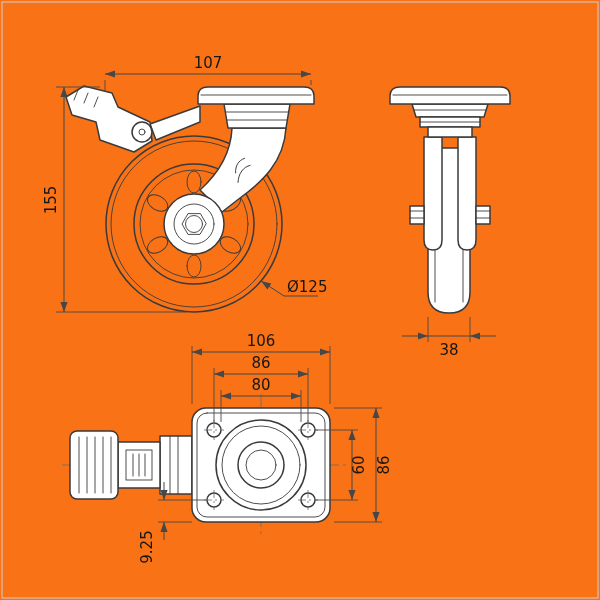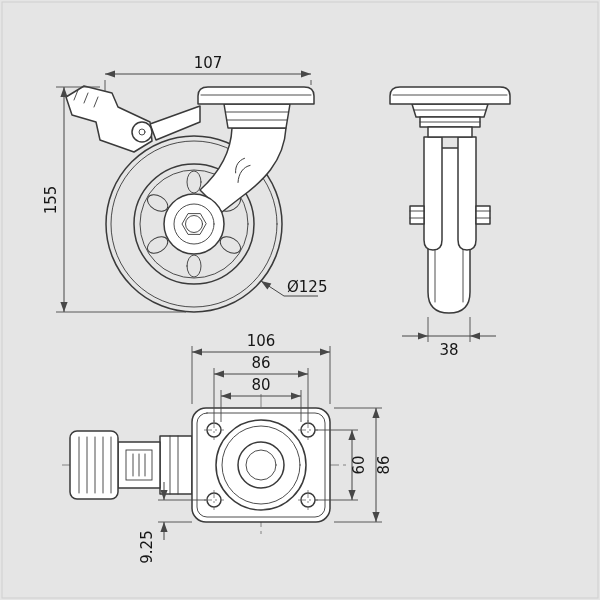--- a/index.html
+++ b/index.html
@@ -1,17 +1,17 @@
 <!DOCTYPE html>
 <html><head>
 <meta charset="utf-8">
 <style>
   html,body{margin:0;padding:0;background:#ffffff;}
   .sheet{
-    position:relative;width:600px;height:600px;background:#e5e5e5;overflow:hidden;
+    position:relative;width:600px;height:600px;background:#f97316;overflow:hidden;
     font-family:"DejaVu Sans", sans-serif;
   }
   svg{position:absolute;left:0;top:0;}
   .outline{fill:none;stroke:#3a3a3a;stroke-width:1.5;stroke-linejoin:round;stroke-linecap:round;}
   .solid{fill:#ffffff;stroke:#3a3a3a;stroke-width:1.5;stroke-linejoin:round;}
   .thin{fill:none;stroke:#3a3a3a;stroke-width:0.9;stroke-linecap:round;}
   .dim{fill:none;stroke:#474747;stroke-width:1;}
   .ext{fill:none;stroke:#474747;stroke-width:0.9;}
   .center{fill:none;stroke:#6a6a6a;stroke-width:0.8;stroke-dasharray:13 4 3 4;}
   .ctick{fill:none;stroke:#6a6a6a;stroke-width:0.8;stroke-dasharray:8 3 2 3;}

